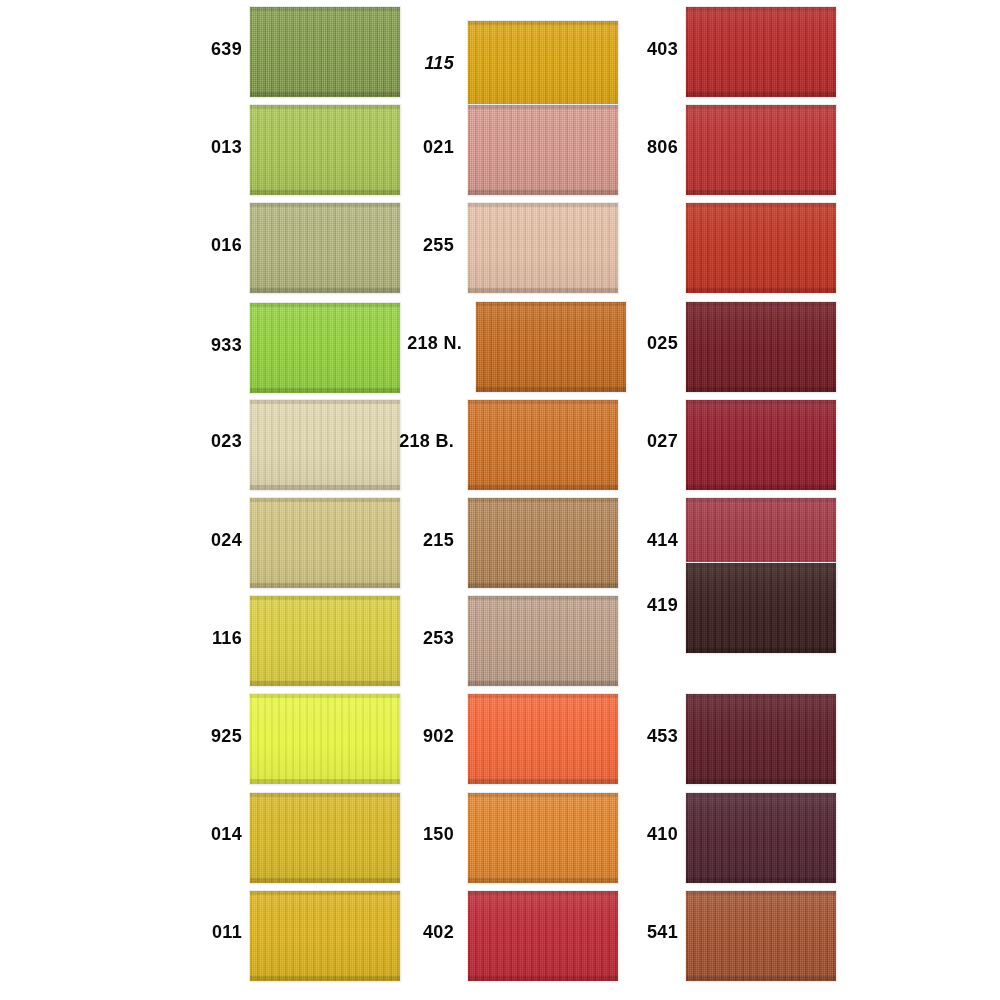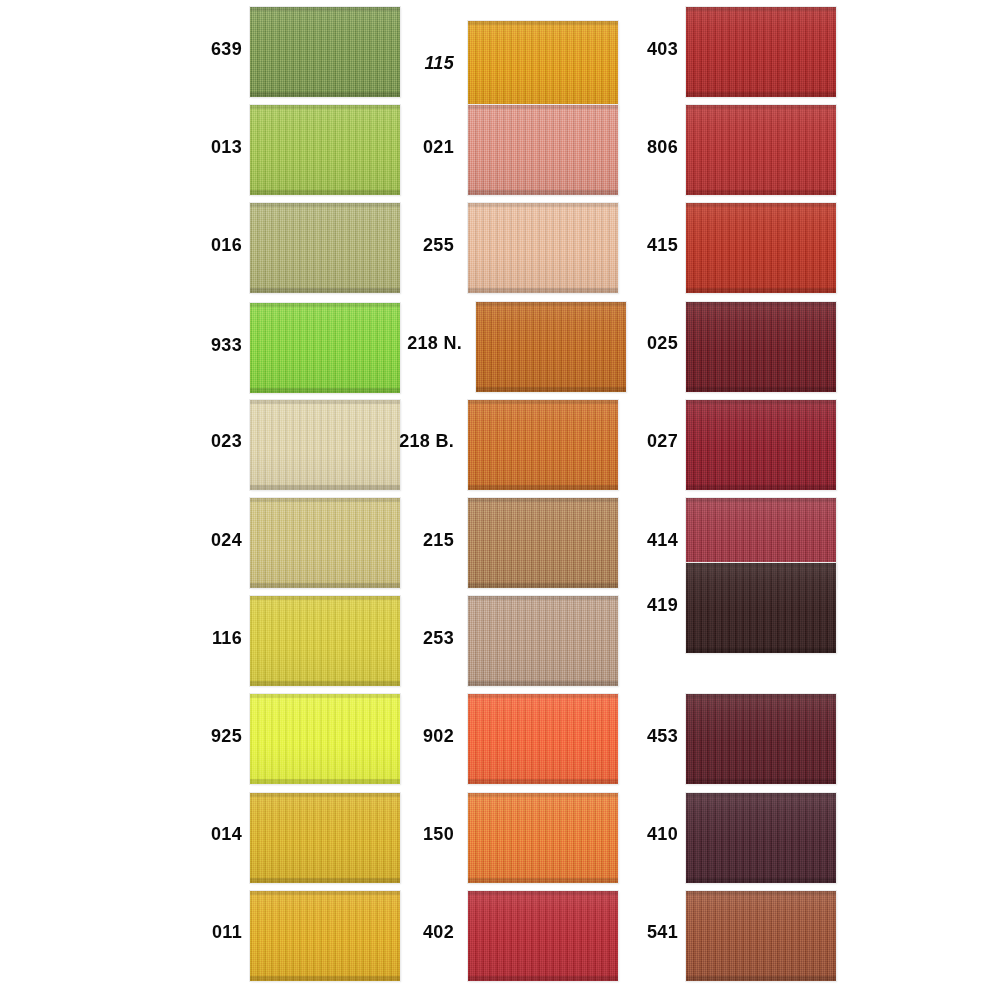--- a/index.html
+++ b/index.html
@@ -395,21 +395,20 @@
           <div class="swatch-fabric" style="background: rgb(179, 50, 50);">
             <div class="tex"></div>
             <div class="tex2"></div>
             <div class="band-top"></div>
             <div class="band-bottom"></div>
             <div class="sheen"></div>
           </div>
         </div>
       </div>
       <div class="swatch-row" style="top: 196.4px;">
-        <div class="swatch-label">415</div>
         <div class="swatch-frame">
           <div class="swatch-fabric" style="background: rgb(185, 53, 38);">
             <div class="tex"></div>
             <div class="tex2"></div>
             <div class="band-top"></div>
             <div class="band-bottom"></div>
             <div class="sheen"></div>
           </div>
         </div>
       </div>

